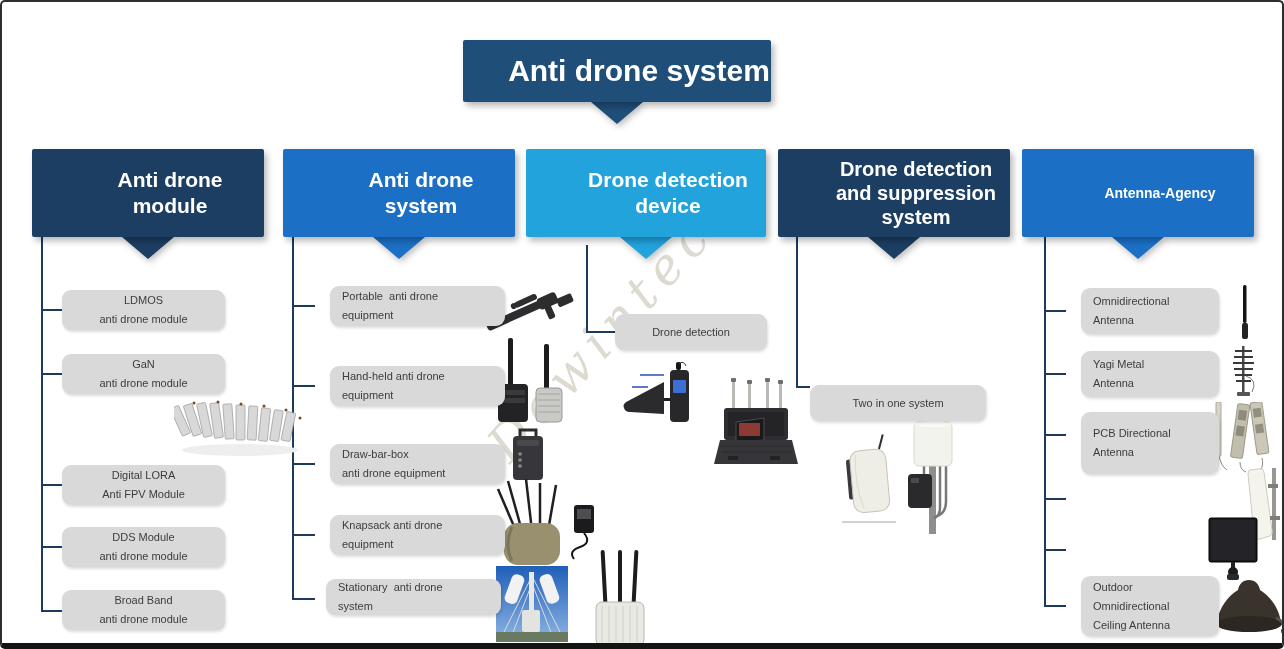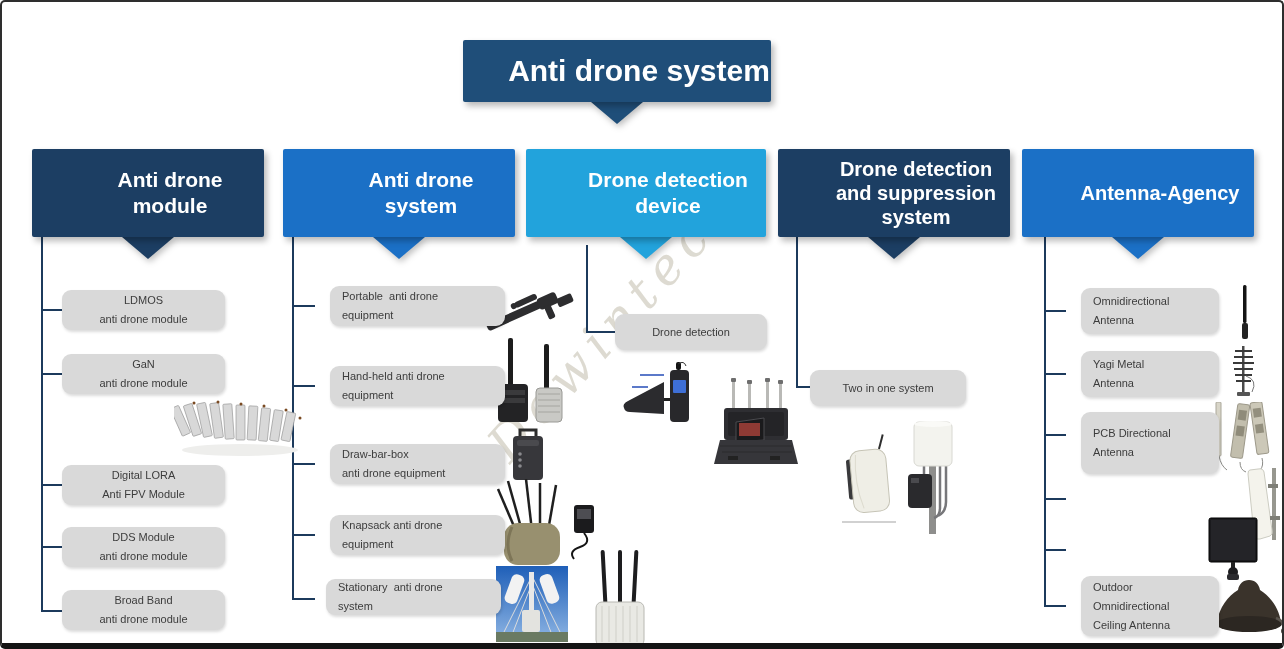--- a/index.html
+++ b/index.html
@@ -63,21 +63,21 @@
   </div>
   <div class="tail t-light" style="left:618px;top:235px;"></div>
 
   <div class="hdr bg-navy" style="left:776px;top:147px;width:232px;height:88px;font-size:20px;">
     <div class="hl" style="line-height:24px">Drone detection</div>
     <div class="hl" style="line-height:24px">and suppression</div>
     <div class="hl" style="line-height:24px">system</div>
   </div>
   <div class="tail t-navy" style="left:866px;top:235px;"></div>
 
-  <div class="hdr bg-blue" style="left:1020px;top:147px;width:232px;height:88px;font-size:20px;">
+  <div class="hdr bg-blue" style="left:1020px;top:147px;width:232px;height:88px;font-size:14px;">
     <div class="hl">Antenna-Agency</div>
   </div>
   <div class="tail t-blue" style="left:1110px;top:235px;"></div>
 
   <div class="vline" style="left:39px;top:235px;height:375px;"></div>
   <div class="stub" style="left:39px;top:307px;width:21px;"></div>
   <div class="stub" style="left:39px;top:371px;width:21px;"></div>
   <div class="stub" style="left:39px;top:482px;width:21px;"></div>
   <div class="stub" style="left:39px;top:544px;width:21px;"></div>
   <div class="stub" style="left:39px;top:608px;width:21px;"></div>
@@ -142,21 +142,21 @@
   </div>
   <div class="item lft" style="left:309px;top:577px;width:175px;height:36px;">
     <div class="il">Stationary  anti drone</div>
     <div class="il">system</div>
   </div>
 
   <div class="item ctr" style="left:613px;top:312px;width:152px;height:36px;">
     <div class="il">Drone detection</div>
   </div>
 
-  <div class="item ctr" style="left:808px;top:368px;width:156px;height:36px;">
+  <div class="item ctr" style="left:808px;top:383px;width:176px;height:36px;">
     <div class="il">Two in one system</div>
   </div>
 
   <div class="item lft" style="left:1064px;top:286px;width:138px;height:46px;">
     <div class="il">Omnidirectional</div>
     <div class="il">Antenna</div>
   </div>
   <div class="item lft" style="left:1064px;top:349px;width:138px;height:46px;">
     <div class="il">Yagi Metal</div>
     <div class="il">Antenna</div>

